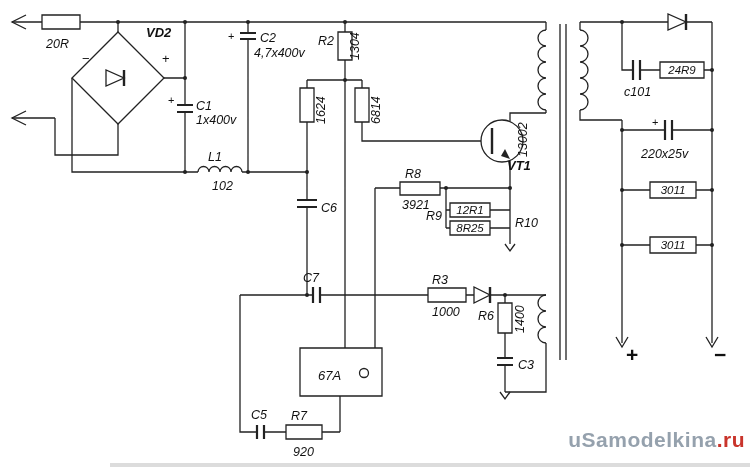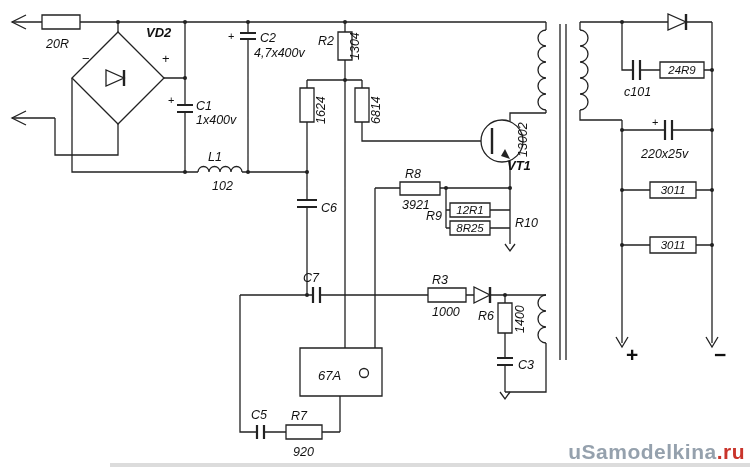--- a/index.html
+++ b/index.html
@@ -11,21 +11,21 @@
   .plate{stroke:#222222;stroke-width:2.2;fill:none;}
   .comp{stroke:#222222;stroke-width:1.3;fill:#ffffff;}
   .bar{stroke:#222222;stroke-width:2.4;fill:none;}
   .dot{fill:#222222;stroke:none;}
   .lbl{font-family:"Liberation Sans",sans-serif;font-style:italic;font-size:12.5px;fill:#111;}
   .lbl-b{font-family:"Liberation Sans",sans-serif;font-style:italic;font-weight:bold;font-size:13px;fill:#111;}
   .bval{font-family:"Liberation Sans",sans-serif;font-style:italic;font-size:11.5px;fill:#111;text-anchor:middle;}
   .sgn{font-family:"Liberation Sans",sans-serif;font-size:13px;fill:#111;}
   .sgn-sm{font-family:"Liberation Sans",sans-serif;font-size:11px;fill:#111;}
   .big{font-family:"Liberation Sans",sans-serif;font-size:21px;font-weight:bold;fill:#111;}
-  #watermark{position:absolute;right:5px;bottom:3px;font-weight:bold;font-size:21px;
+  #watermark{position:absolute;right:5px;bottom:15px;font-weight:bold;font-size:21px;
              color:#95a1ad;letter-spacing:.5px;}
   #watermark .tld{color:#c9342b;}
   #bottom-strip{position:absolute;left:110px;right:0;bottom:0;height:4px;background:#dcdcdc;}
 </style>
 </head>
 <body>
 
 <div id="stage">
 <svg width="750" height="467" viewBox="0 0 750 467">
 

